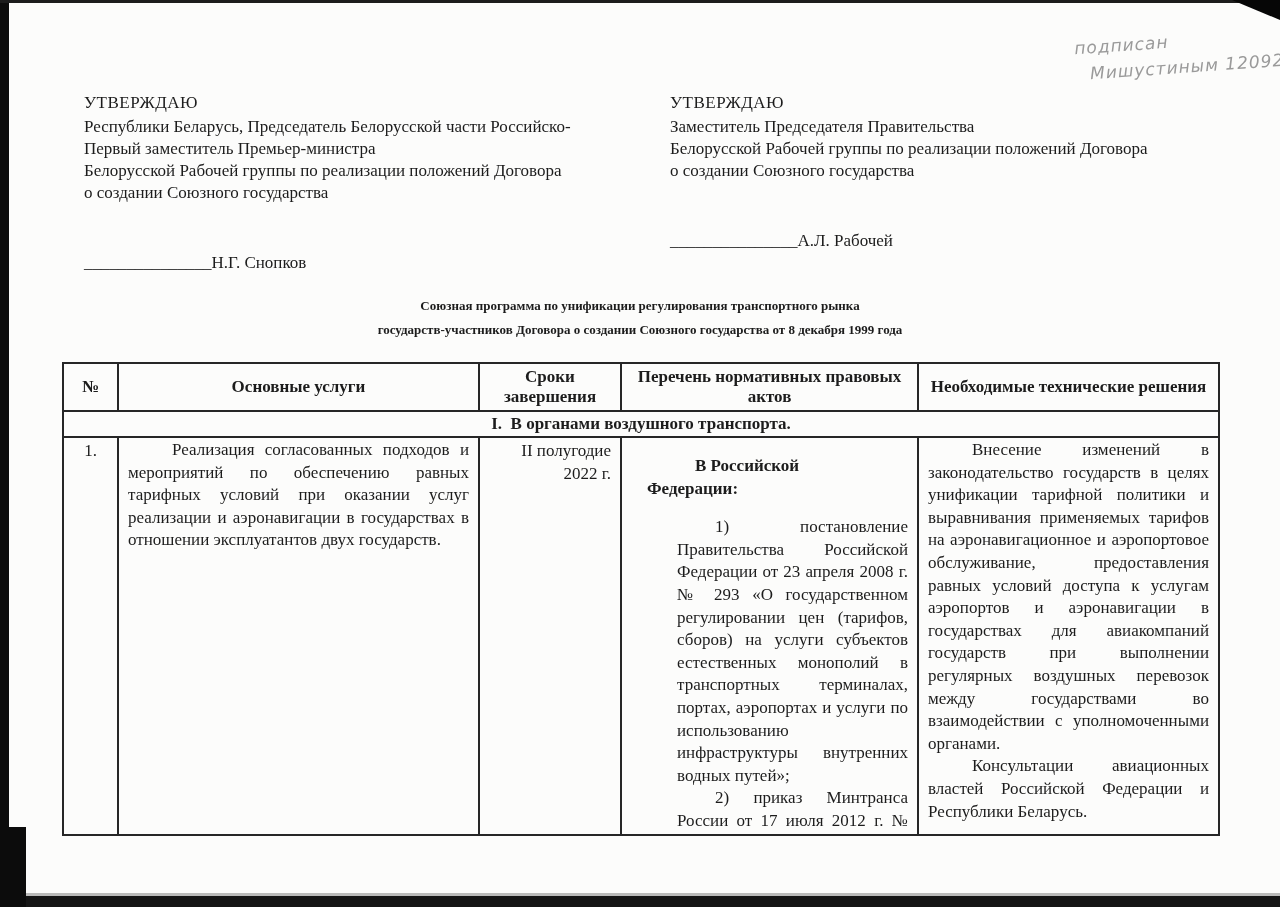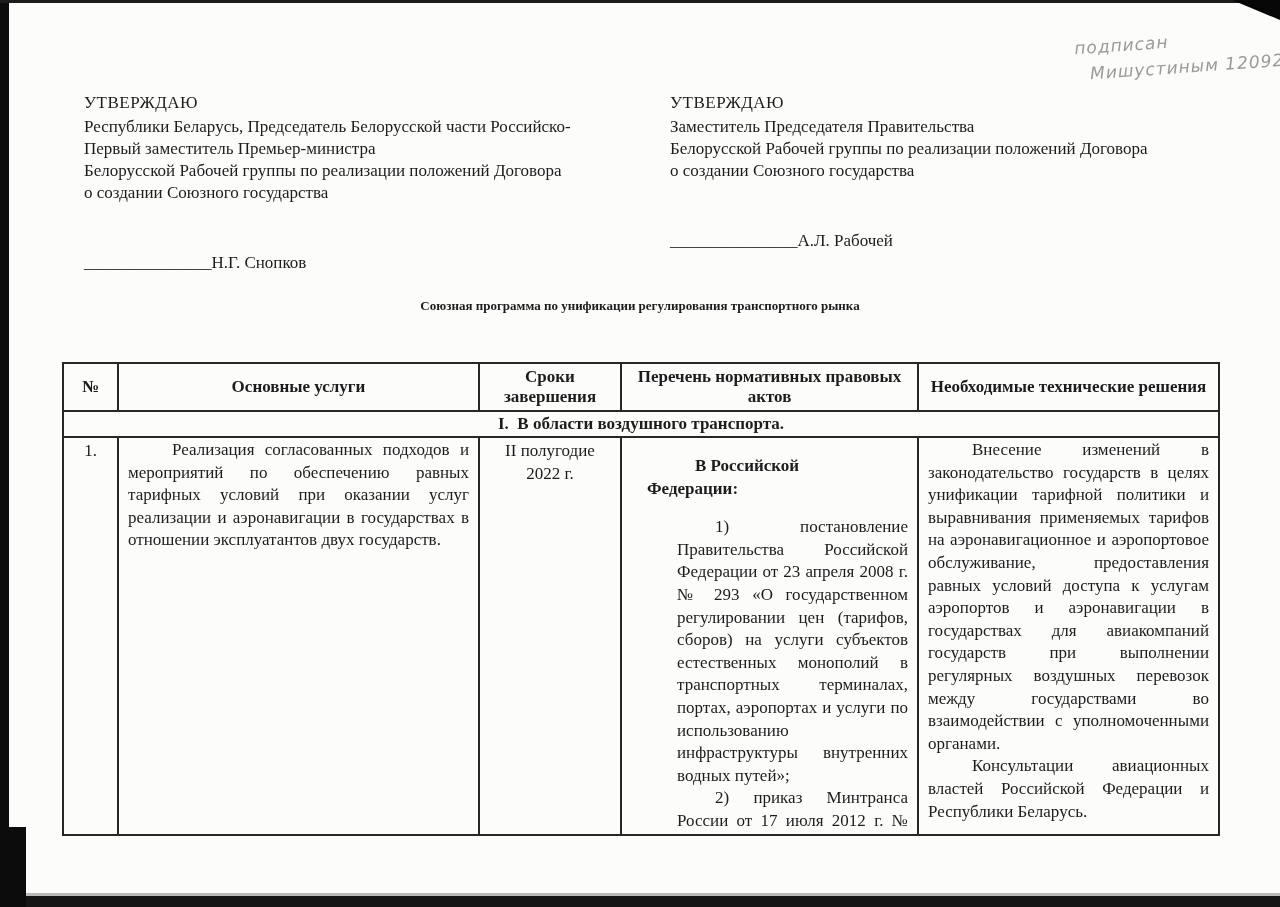--- a/index.html
+++ b/index.html
@@ -65,21 +65,21 @@
   .col-num{width:55px;}
   .col-stage{width:361px;}
   .col-deadline{width:142px;}
   .col-acts{width:297px;}
   .col-solutions{width:301px;}
   .section-row td{
     font-weight:bold;text-align:center;line-height:22px;padding:1px 4px;
   }
   .cell-clip{max-height:392px;overflow:hidden;}
   .num-cell{text-align:center;line-height:23px;}
-  .deadline-cell{text-align:center;line-height:23px;padding-top:2px;font-family:Liberation Serif, serif;}
+  .deadline-cell{text-align:right;line-height:23px;padding-top:2px;font-family:Liberation Serif, serif;}
   .just{ text-align:justify;line-height:22.6px;margin:0;}
   .ind44{text-indent:44px;}
   .ind38{text-indent:38px;margin-left:46px;}
   .acts-heading{font-weight:bold;text-indent:48px;line-height:22.6px;margin:16px;}
   .row-height{height:398px;}
 </style>
 </head>
 <body>
 
 <div class="page">
@@ -113,40 +113,41 @@
       <div>Белорусской Рабочей группы по реализации положений Договора</div>
       <div>о создании Союзного государства</div>
       <div class="signature-row">
         <span class="sig-line">_______________</span><span>А.Л. Рабочей</span>
       </div>
     </div>
   </div>
 
   <div class="doc-title">
     <div>Союзная программа по унификации регулирования транспортного рынка</div>
+    <div>государств-участников Договора о создании Союзного государства от 8 декабря 1999 года</div>
   </div>
 
   <table class="main-table">
     <colgroup>
       <col class="col-num">
         <col class="col-stage">
         <col class="col-deadline">
         <col class="col-acts">
         <col class="col-solutions">
     </colgroup>
     <tbody>
         <tr>
       <th>№</th>
       <th>Основные услуги</th>
       <th>Сроки завершения</th>
       <th>Перечень нормативных правовых актов</th>
       <th>Необходимые технические решения</th>
     </tr>
     <tr class="section-row">
-      <td colspan="5">I. В области воздушного транспорта.</td>
+      <td colspan="5">I. В органами воздушного транспорта.</td>
     </tr>
     <tr class="row-height">
       <td class="num-cell">1.</td>
       <td>
         <div class="cell-clip">
           <p class="just ind44">Реализация согласованных подходов и мероприятий по обеспечению равных тарифных условий при оказании услуг реализации и аэронавигации в государствах в отношении эксплуатантов двух государств.</p>
         </div>
       </td>
       <td class="deadline-cell">II полугодие 2022 г.</td>
       <td>

